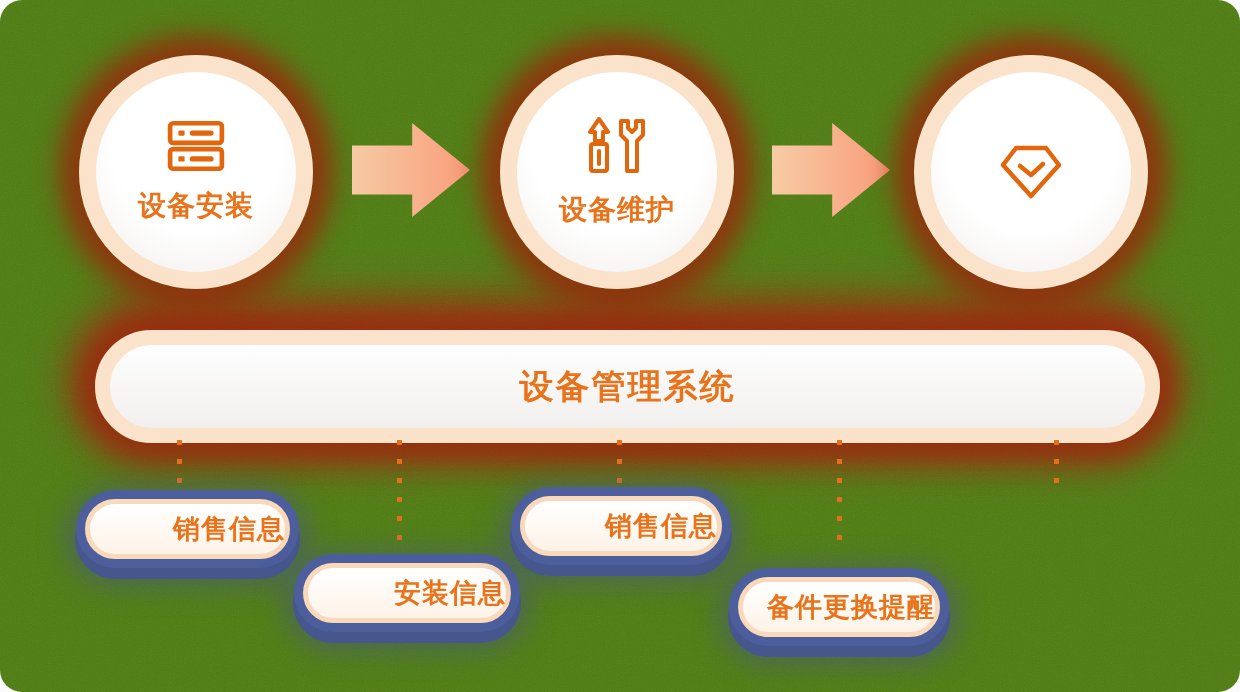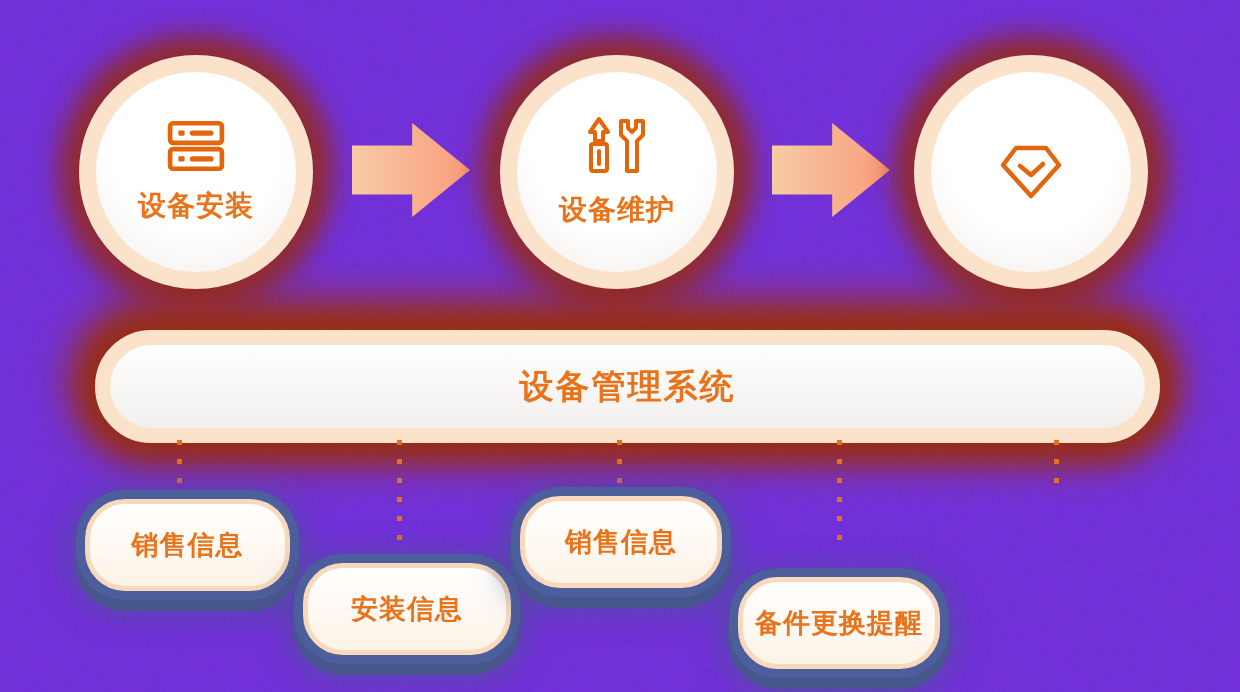--- a/index.html
+++ b/index.html
@@ -8,21 +8,22 @@
     width: 1240px;
     height: 692px;
     overflow: hidden;
     background: #ffffff;
     font-family: "Liberation Sans", "DejaVu Sans", sans-serif;
   }
   .canvas {
     position: relative;
     width: 1240px;
     height: 692px;
-    background: #6d28d9;
+    background: #4d7c0f;
+    border-radius: 22px;
   }
   
   .glow-band {
     position: absolute;
     left: 70px; top: 298px;
     width: 1108px; height: 164px;
     background: #9E2D0F;
     border-radius: 90px;
     filter: blur(22px);
     opacity: 0.88;
@@ -104,31 +105,31 @@
   }
   .d1 { left: 177px; top: 440px; height: 48px; }
   .d2 { left: 397px; top: 440px; height: 112px; }
   .d3 { left: 617px; top: 440px; height: 47px; }
   .d4 { left: 837px; top: 440px; height: 112px; }
   .d5 { left: 1054px; top: 440px; height: 45px; }
   
   .pill {
     position: absolute;
     box-sizing: border-box;
-    height: 92px;
+    height: 60px;
     border: 5px solid #F9D9BC;
     border-radius: 40px;
     background: linear-gradient(180deg, #FFFFFF 0%, #FDF3E7 100%);
     box-shadow:
       0 0 0 9px #4D5E9C,
       0 10px 0 10px #48568E,
       0 8px 26px 20px rgba(72, 86, 142, 0.5);
     display: flex;
     align-items: center;
-    justify-content: center;
+    justify-content: flex-end;
     z-index: 3;
     font-family: Liberation Serif, serif;
   }
   .pill .label {
     color: #E8731A;
     font-size: 27px;
     font-weight: bold;
     letter-spacing: 1px;
     white-space: nowrap;
   }

